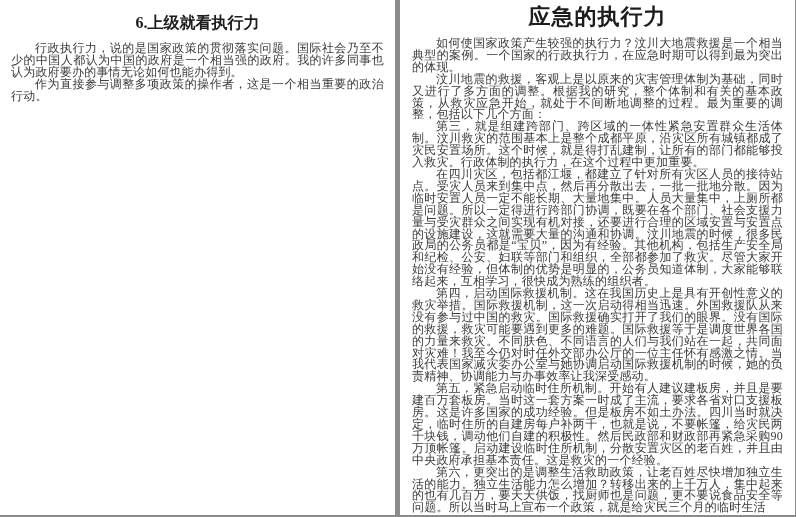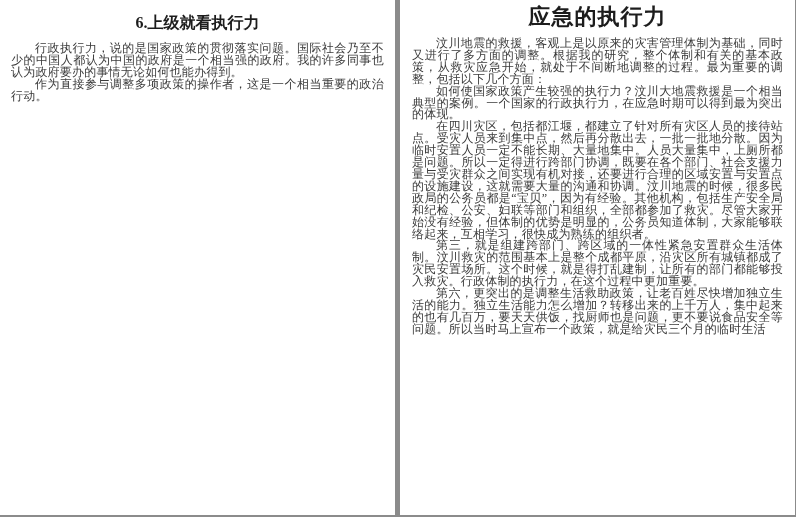--- a/index.html
+++ b/index.html
@@ -74,21 +74,23 @@
       <p>行政执行力，说的是国家政策的贯彻落实问题。国际社会乃至不少的中国人都认为中国的政府是一个相当强的政府。我的许多同事也认为政府要办的事情无论如何也能办得到。</p>
       <p>作为直接参与调整多项政策的操作者，这是一个相当重要的政治行动。</p>
     </div>
   </div>
 
   <div class="divider"></div>
 
   <div class="page page-right">
     <h1 class="page-title">应急的执行力</h1>
     <div class="body-text">
+      <p>如何使国家政策产生较强的执行力？汶川大地震救援是一个相当典型的案例。一个国家的行政执行力，在应急时期可以得到最为突出的体现。</p>
       <p>汶川地震的救援，客观上是以原来的灾害管理体制为基础，同时又进行了多方面的调整。根据我的研究，整个体制和有关的基本政策，从救灾应急开始，就处于不间断地调整的过程。最为重要的调整，包括以下几个方面：</p>
-      <p>如何使国家政策产生较强的执行力？汶川大地震救援是一个相当典型的案例。一个国家的行政执行力，在应急时期可以得到最为突出的体现。</p>
+      <p>第三，就是组建跨部门、跨区域的一体性紧急安置群众生活体制。汶川救灾的范围基本上是整个成都平原，沿灾区所有城镇都成了灾民安置场所。这个时候，就是得打乱建制，让所有的部门都能够投入救灾。行政体制的执行力，在这个过程中更加重要。</p>
       <p>在四川灾区，包括都江堰，都建立了针对所有灾区人员的接待站点。受灾人员来到集中点，然后再分散出去，一批一批地分散。因为临时安置人员一定不能长期、大量地集中。人员大量集中，上厕所都是问题。所以一定得进行跨部门协调，既要在各个部门、社会支援力量与受灾群众之间实现有机对接，还要进行合理的区域安置与安置点的设施建设，这就需要大量的沟通和协调。汶川地震的时候，很多民政局的公务员都是“宝贝”，因为有经验。其他机构，包括生产安全局和纪检、公安、妇联等部门和组织，全部都参加了救灾。尽管大家开始没有经验，但体制的优势是明显的，公务员知道体制，大家能够联络起来，互相学习，很快成为熟练的组织者。</p>
-      <p>第三，就是组建跨部门、跨区域的一体性紧急安置群众生活体制。汶川救灾的范围基本上是整个成都平原，沿灾区所有城镇都成了灾民安置场所。这个时候，就是得打乱建制，让所有的部门都能够投入救灾。行政体制的执行力，在这个过程中更加重要。</p>
+      <p>第四，启动国际救援机制。这在我国历史上是具有开创性意义的救灾举措。国际救援机制，这一次启动得相当迅速。外国救援队从来没有参与过中国的救灾。国际救援确实打开了我们的眼界。没有国际的救援，救灾可能要遇到更多的难题。国际救援等于是调度世界各国的力量来救灾。不同肤色、不同语言的人们与我们站在一起，共同面对灾难！我至今仍对时任外交部办公厅的一位主任怀有感激之情。当我代表国家减灾委办公室与她协调启动国际救援机制的时候，她的负责精神、协调能力与办事效率让我深受感动。</p>
+      <p>第五，紧急启动临时住所机制。开始有人建议建板房，并且是要建百万套板房。当时这一套方案一时成了主流，要求各省对口支援板房。这是许多国家的成功经验。但是板房不如土办法。四川当时就决定，临时住所的自建房每户补两千，也就是说，不要帐篷，给灾民两千块钱，调动他们自建的积极性。然后民政部和财政部再紧急采购90万顶帐篷。启动建设临时住所机制，分散安置灾区的老百姓，并且由中央政府承担基本责任。这是救灾的一个经验。</p>
       <p>第六，更突出的是调整生活救助政策，让老百姓尽快增加独立生活的能力。独立生活能力怎么增加？转移出来的上千万人，集中起来的也有几百万，要天天供饭，找厨师也是问题，更不要说食品安全等问题。所以当时马上宣布一个政策，就是给灾民三个月的临时生活</p>
     </div>
   </div>
 
 </div>
 
 </body></html>

